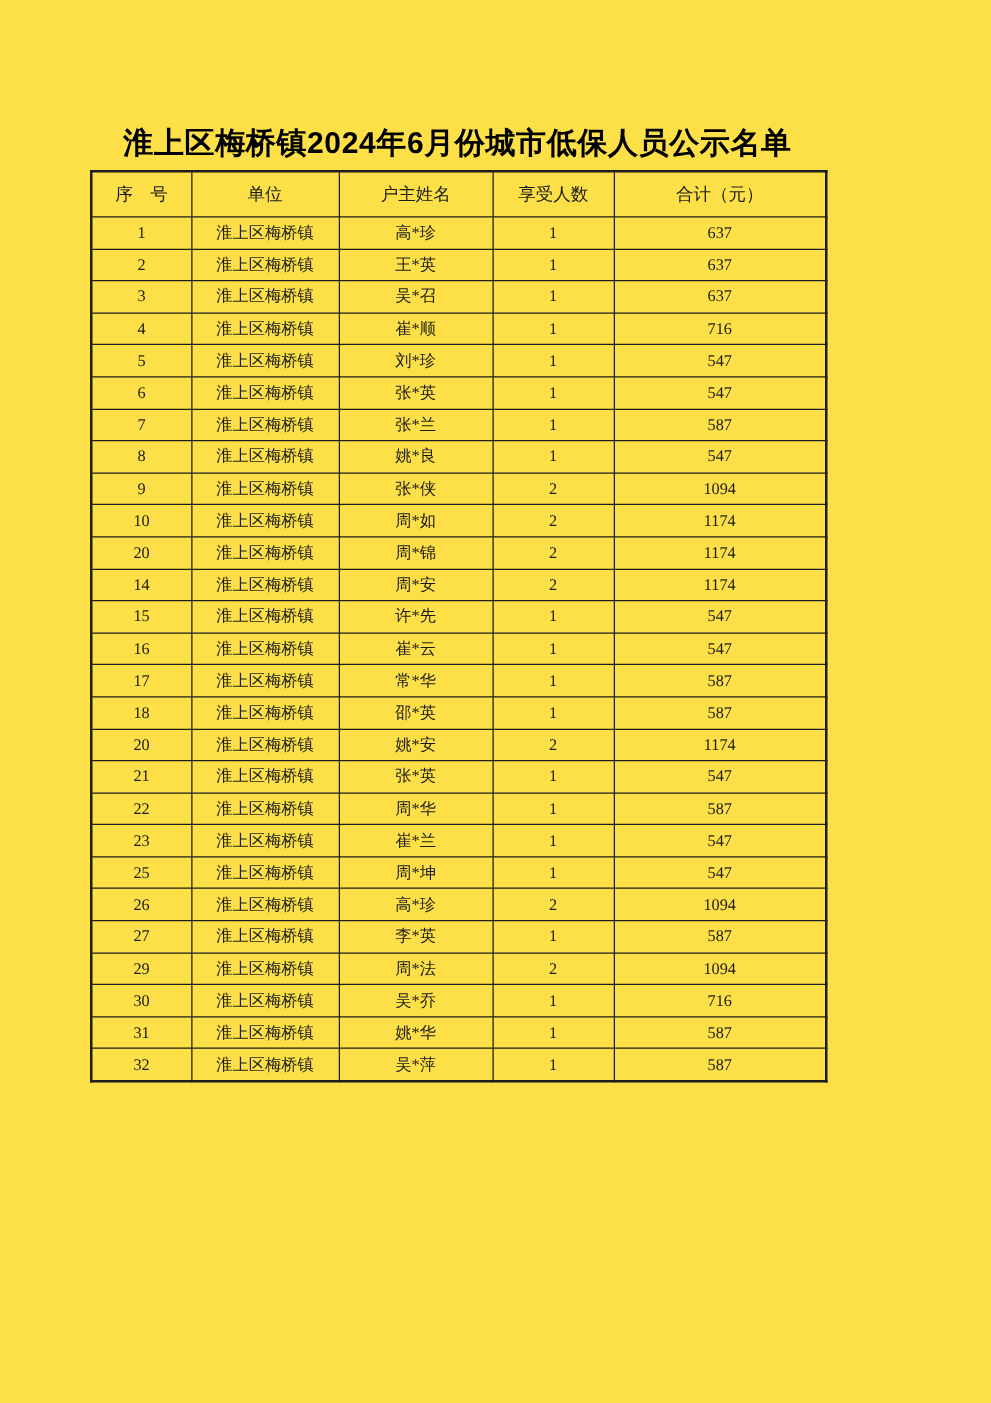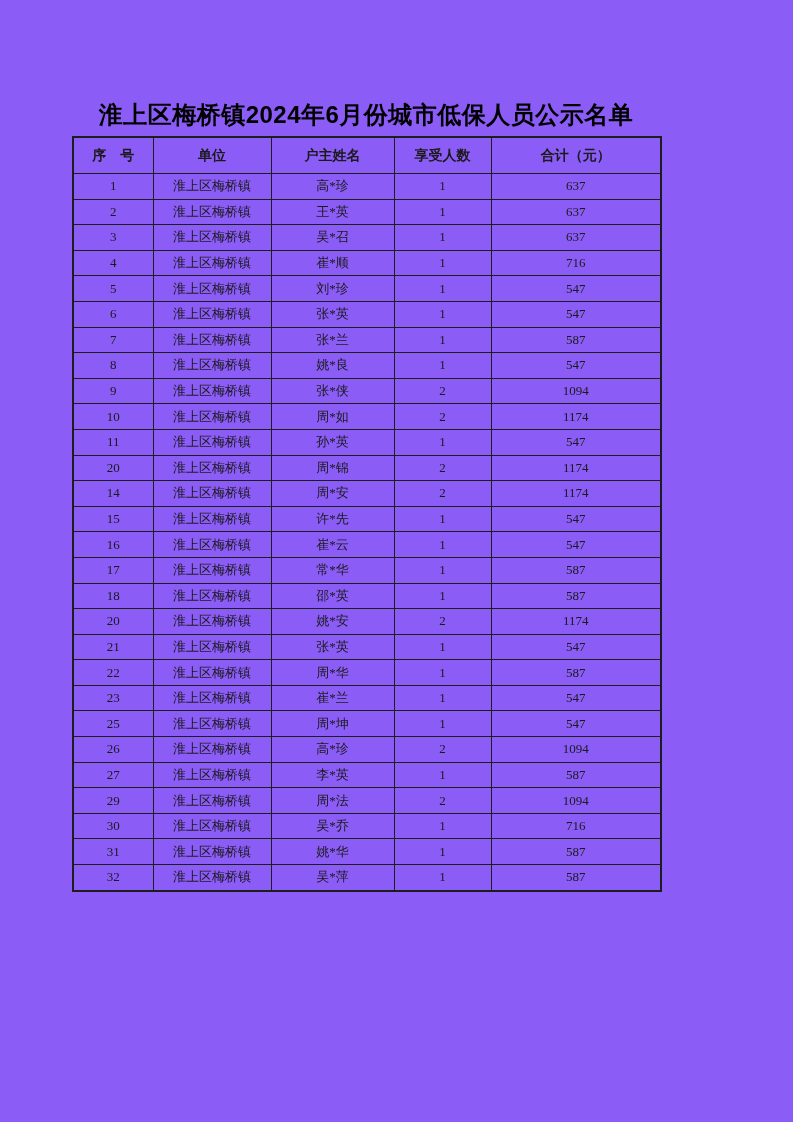--- a/index.html
+++ b/index.html
@@ -4,21 +4,21 @@
 <style>
   html, body {
     margin: 0;
     padding: 0;
     background: #ffffff;
   }
   .page {
     position: relative;
     width: 793px;
     height: 1122px;
-    background: #8b5cf6;
+    background: #fde047;
     overflow: hidden;
   }
   .content {
     position: absolute;
     left: 72px;
     top: 101px;
     width: 588px;
   }
   .doc-title {
     margin: 0 0 8px 0;
@@ -44,21 +44,21 @@
     border: 1px solid #1d1d1d;
     text-align: center;
     vertical-align: middle;
     padding: 0;
     overflow: hidden;
     white-space: nowrap;
   }
   table.roster th {
     height: 35px;
     font-size: 14px;
-    font-weight: bold;
+    font-weight: normal;
   }
   table.roster td {
     height: 24.6px;
     font-size: 13px;
   }
   col.c-index  { width: 80px; }
   col.c-unit   { width: 118px; }
   col.c-name   { width: 123px; }
   col.c-count  { width: 97px; }
   col.c-total  { width: 170px; }
@@ -152,27 +152,20 @@
             <td>1094</td>
           </tr>
           <tr>
             <td>10</td>
             <td>淮上区梅桥镇</td>
             <td>周*如</td>
             <td>2</td>
             <td>1174</td>
           </tr>
           <tr>
-            <td>11</td>
-            <td>淮上区梅桥镇</td>
-            <td>孙*英</td>
-            <td>1</td>
-            <td>547</td>
-          </tr>
-          <tr>
             <td>20</td>
             <td>淮上区梅桥镇</td>
             <td>周*锦</td>
             <td>2</td>
             <td>1174</td>
           </tr>
           <tr>
             <td>14</td>
             <td>淮上区梅桥镇</td>
             <td>周*安</td>

